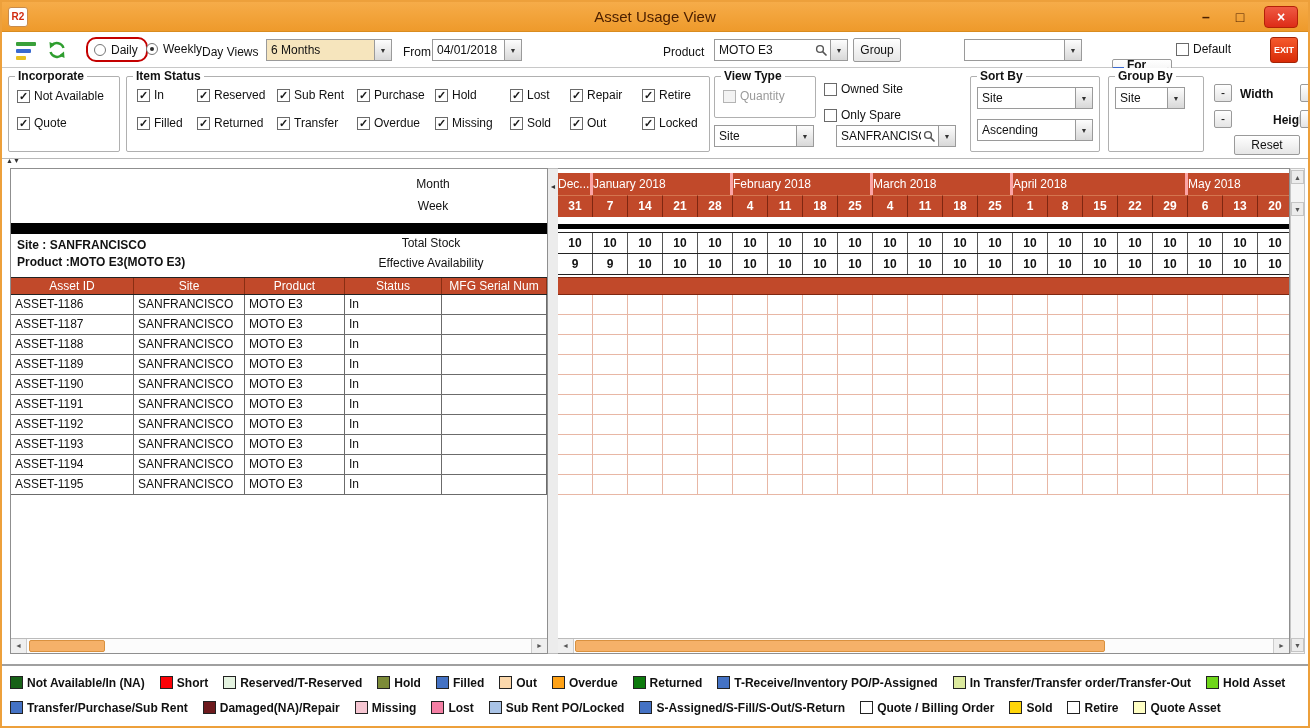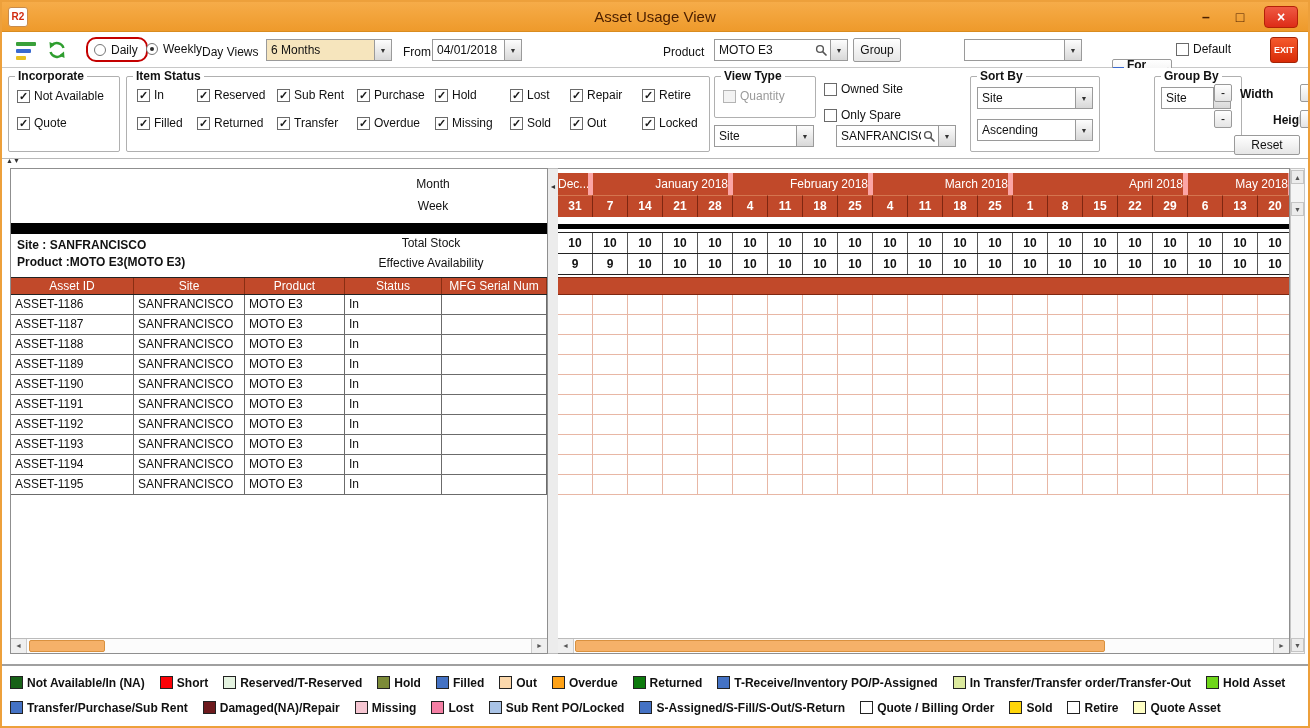--- a/index.html
+++ b/index.html
@@ -77,21 +77,21 @@
   grid-template-columns:60px 80px 80px 78px 75px 60px 72px 66px; row-gap:14px; }
 #gbox-viewtype { left:712px; top:8px; width:102px; height:42px; }
 #quantity-cb { position:absolute; top:12px; left:8px; }
 #viewmode-combo { left:712px; top:57px; width:100px; }
 #owned-site-cb { position:absolute; left:822px; top:14px; }
 #only-spare-cb { position:absolute; left:822px; top:40px; }
 #sitefilter-combo { left:834px; top:57px; width:120px; }
 #gbox-sortby { left:968px; top:8px; width:130px; height:76px; }
 #sortfield-combo { left:6px; top:10px; width:116px; }
 #sortorder-combo { left:6px; top:42px; width:116px; }
-#gbox-groupby { left:1106px; top:8px; width:88px; height:76px;margin-left:46px; }
+#gbox-groupby { left:1106px; top:8px; width:96px; height:76px; }
 #groupfield-combo { left:6px; top:10px; width:70px; }
 .sizebtn { position:absolute; width:18px; height:18px; border:1px solid #9a9a9a; background:linear-gradient(#fff,#e4e4e4);
   border-radius:2px; text-align:center; line-height:16px; font-size:12px; }
 #width-minus { left:1212px; top:16px; }
 #width-label { left:1238px; top:19px; font-weight:bold; }
 #width-plus { left:1298px; top:16px; width:14px; }
 #height-minus { left:1212px; top:42px; }
 #height-label { left:1238px; top:45px; font-weight:bold;margin-left:33px; }
 #height-plus { left:1298px; top:42px; width:14px; }
 #reset-btn { left:1232px; top:67px; width:66px; height:20px; }
@@ -126,22 +126,22 @@
 
 
 .hscroll { position:absolute; left:0; right:0; bottom:0; height:15px; background:#fcfcfc; border-top:1px solid #bbb; }
 .hs-btn { position:absolute; left:0; top:0; width:16px; height:14px; font-size:7px; line-height:14px; text-align:center;
   color:#555; background:#efefef; border-right:1px solid #ccc; }
 .hs-btn.right { right:0; left:auto; border-right:none; border-left:1px solid #ccc; }
 .hs-thumb { position:absolute; top:1px; height:12px; background:var(--scroll_thumb,#f5b169); border:1px solid #d9913f; border-radius:2px; }
 
 
 .cal-row { position:absolute; left:0; width:735px; display:flex; }
-.mcell { height:22px; line-height:22px; text-align:right; color:#fff; background:var(--rust,#c1492a);
-  border-right:5px solid #fca5a5; overflow:hidden; white-space:nowrap; }
+.mcell { height:22px; line-height:22px; text-align:left; color:#fff; background:var(--rust,#c1492a);
+  border-right:3px solid #fca5a5; overflow:hidden; white-space:nowrap; }
 .wcell { width:35px; height:22px; line-height:21px; text-align:center; color:#fff; font-weight:bold;
   background:var(--rust,#c1492a); border-right:1px solid #7e2610; border-top:1px solid #d4754f; }
 .rp-black { position:absolute; left:0; top:55px; width:735px; height:5px; background:#000; }
 .cal-row.total { border-top:1px solid #222; border-bottom:1px solid #222; }
 .cal-row.eff { border-bottom:1px solid #222; }
 .ncell { width:35px; display:flex; align-items:center; justify-content:center; font-weight:bold;
   border-right:1px solid #555; background:#fff; }
 .rp-band { position:absolute; left:0; top:108px; width:735px; height:18px; background:var(--rust,#c1492a);
   border-top:1px solid #7e2610; border-bottom:1px solid #7e2610; }
 #cal-grid { position:absolute; left:0; top:126px; width:735px; }

